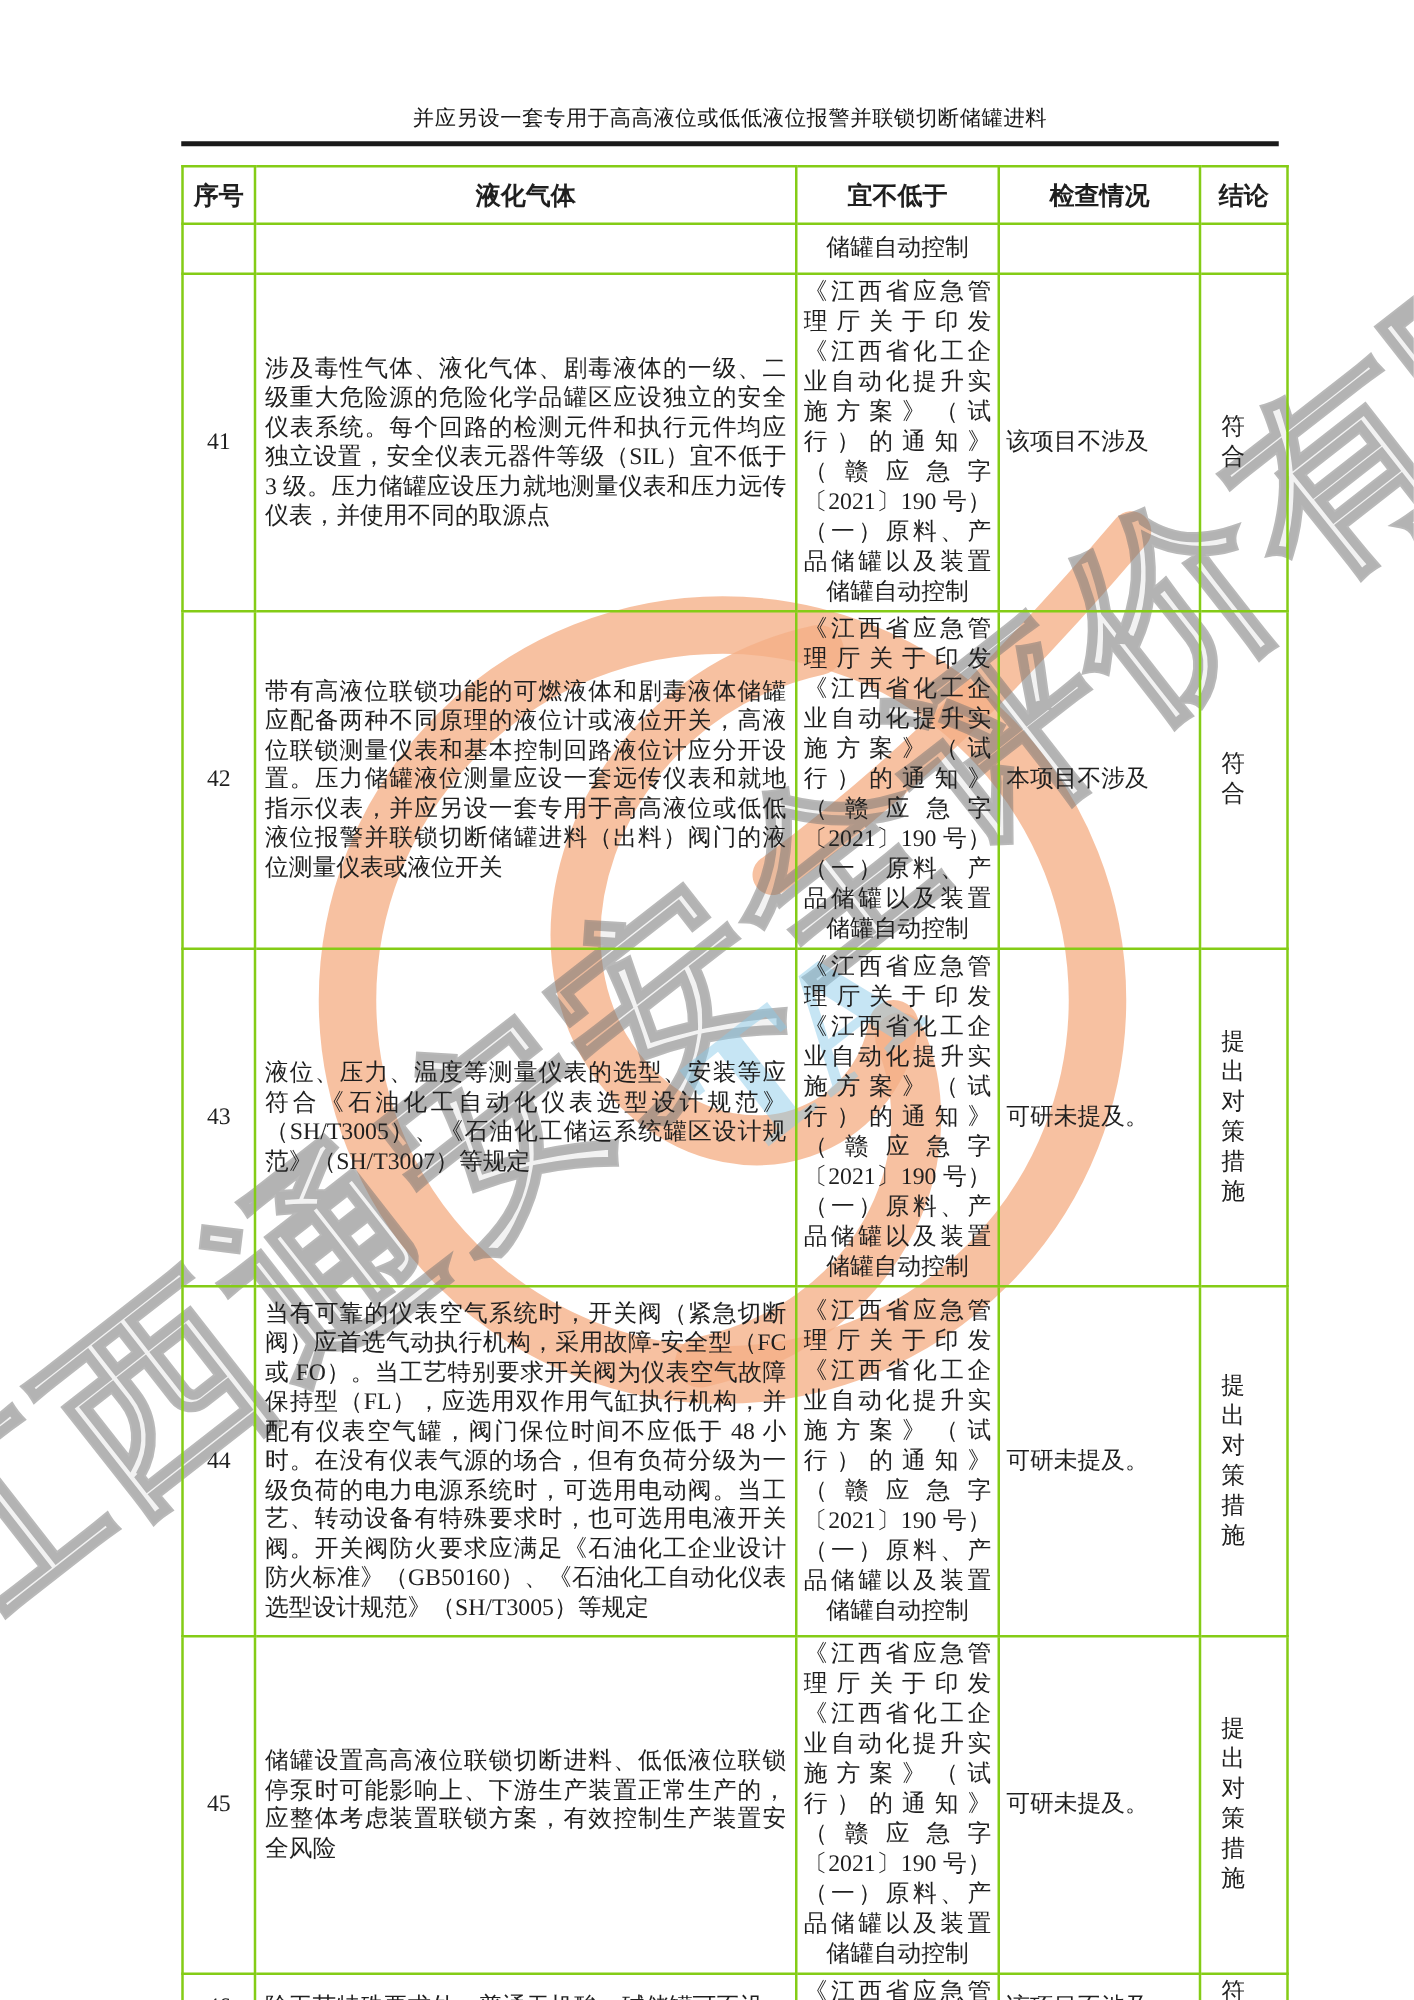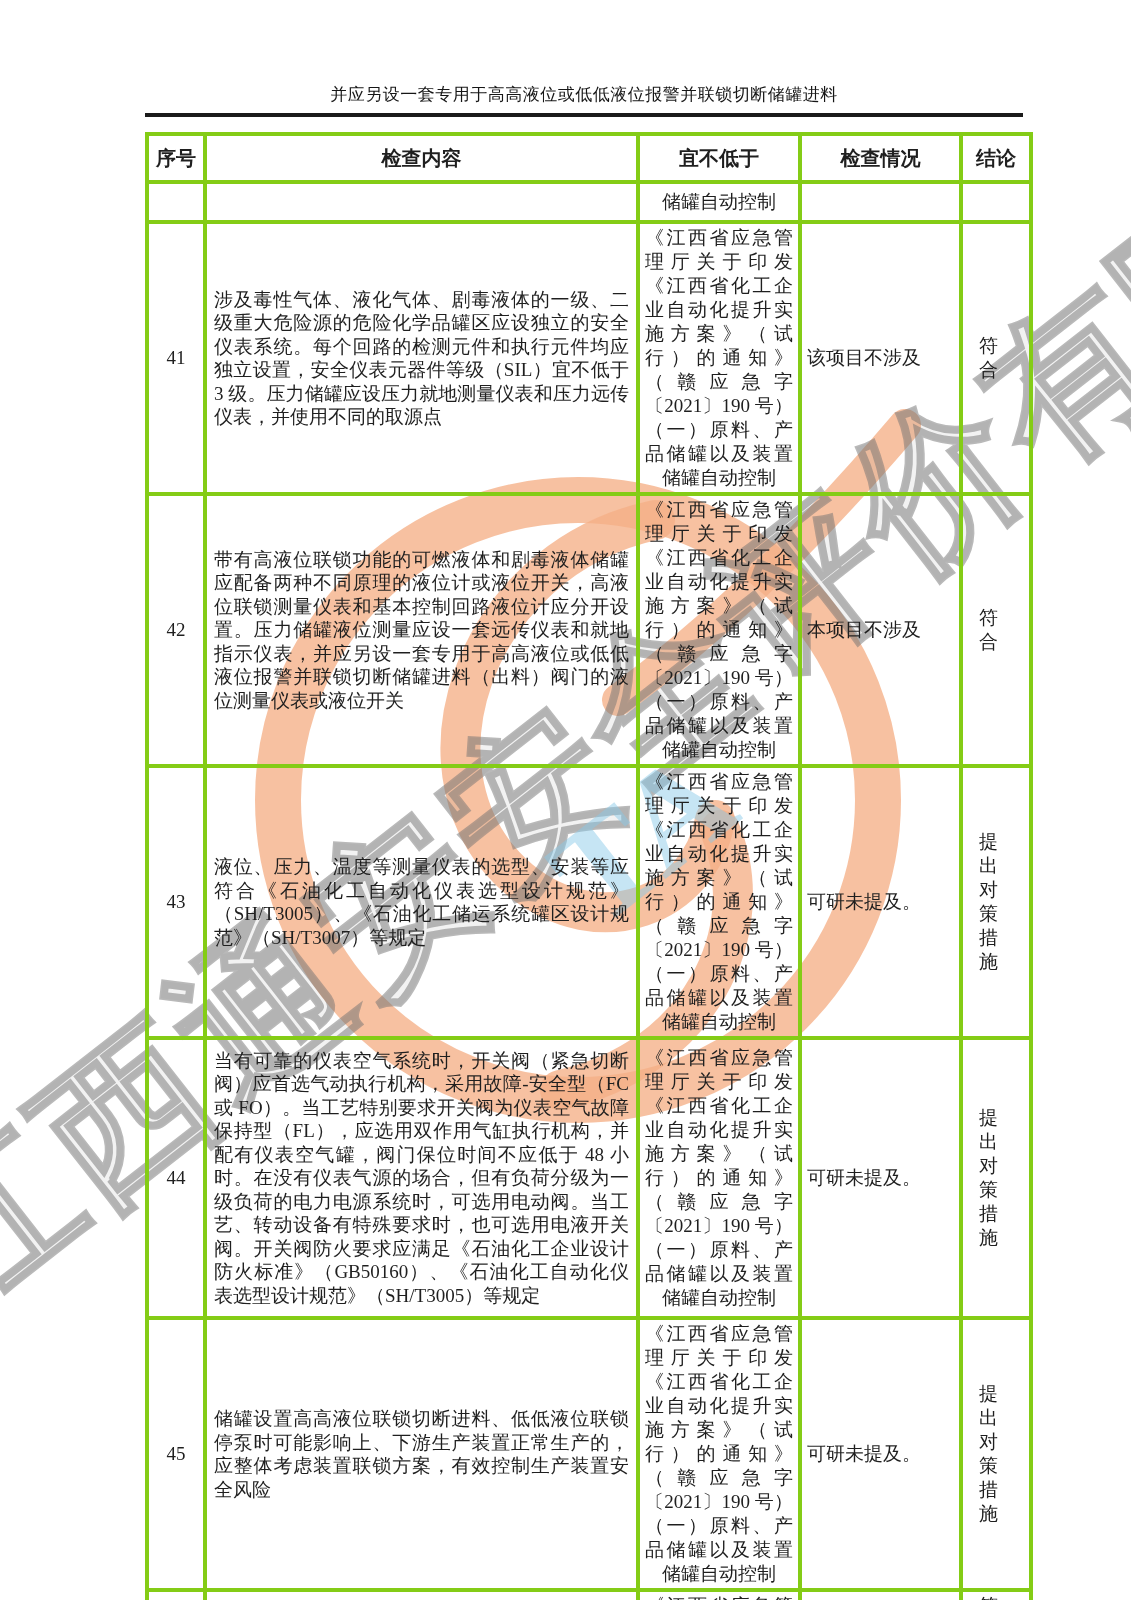--- a/index.html
+++ b/index.html
@@ -41,21 +41,21 @@
   .title { text-align:center; font-size:17px; line-height:22px; letter-spacing:0.5px; color:#161616; }
   .title-rule { margin-top:7px; border-bottom:4px solid #1a1a1a; height:0; }
 
   table.grid {
     margin:15px 0 0 145px;
     width:884px;
     border-collapse:collapse;
     table-layout:fixed;
   }
   .grid th, .grid td {
-    border:4px solid #84cc16;
+    border:2px solid #84cc16;
     overflow:hidden;
     vertical-align:middle;
     background:transparent;
   }
   .grid th { height:44px; font-size:20px; font-weight:700; text-align:center; padding:0; }
   td.no    { text-align:center; font-size:19px; }
   td.content-cell {
     text-align:justify;
     padding:2px 7px; font-size:19px; line-height:23.5px;
   }
@@ -104,21 +104,21 @@
       <colgroup>
         <col style="width:58px">
           <col style="width:433px">
           <col style="width:162px">
         <col style="width:161px">
           <col style="width:70px">
       </colgroup>
       <thead>
         <tr>
           <th>序号</th>
-          <th>检查内容</th>
+          <th>液化气体</th>
           <th>宜不低于</th>
           <th>检查情况</th>
           <th>结论</th>
         </tr>
       </thead>
       <tbody>
         <tr class="carry">
           <td class="no"></td>
           <td class="content-cell"></td>
           <td class="std">储罐自动控制</td>

